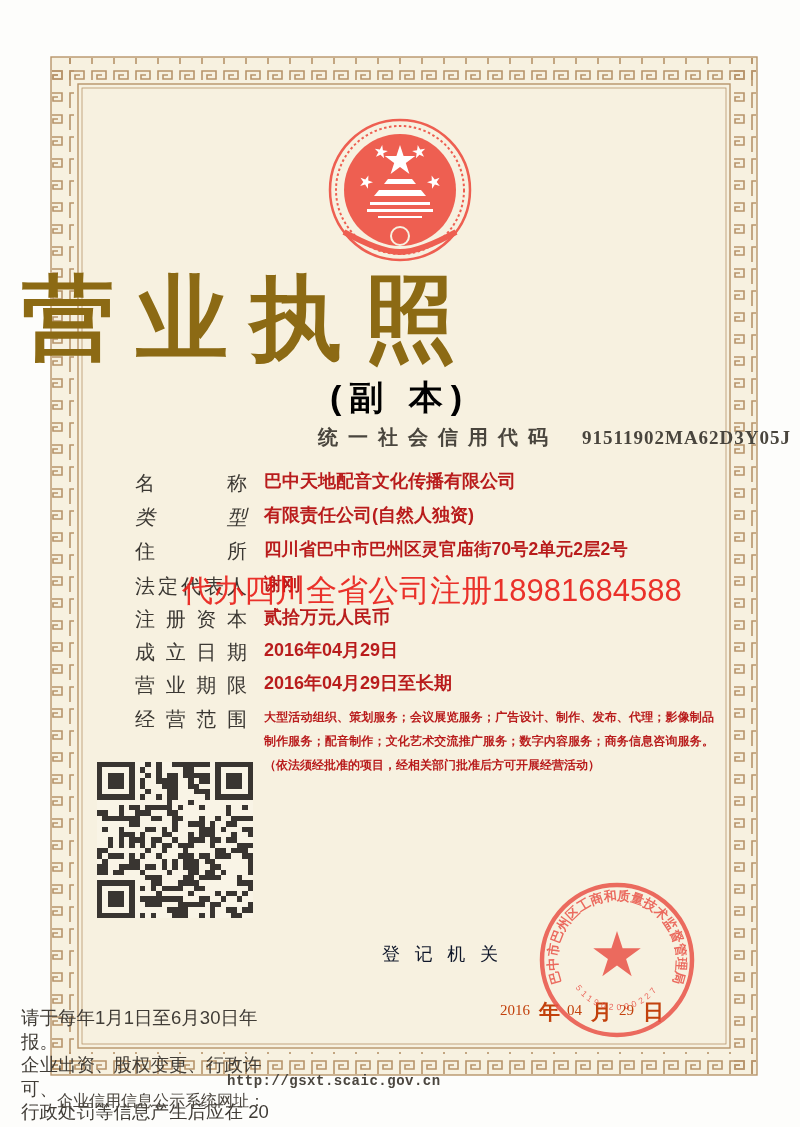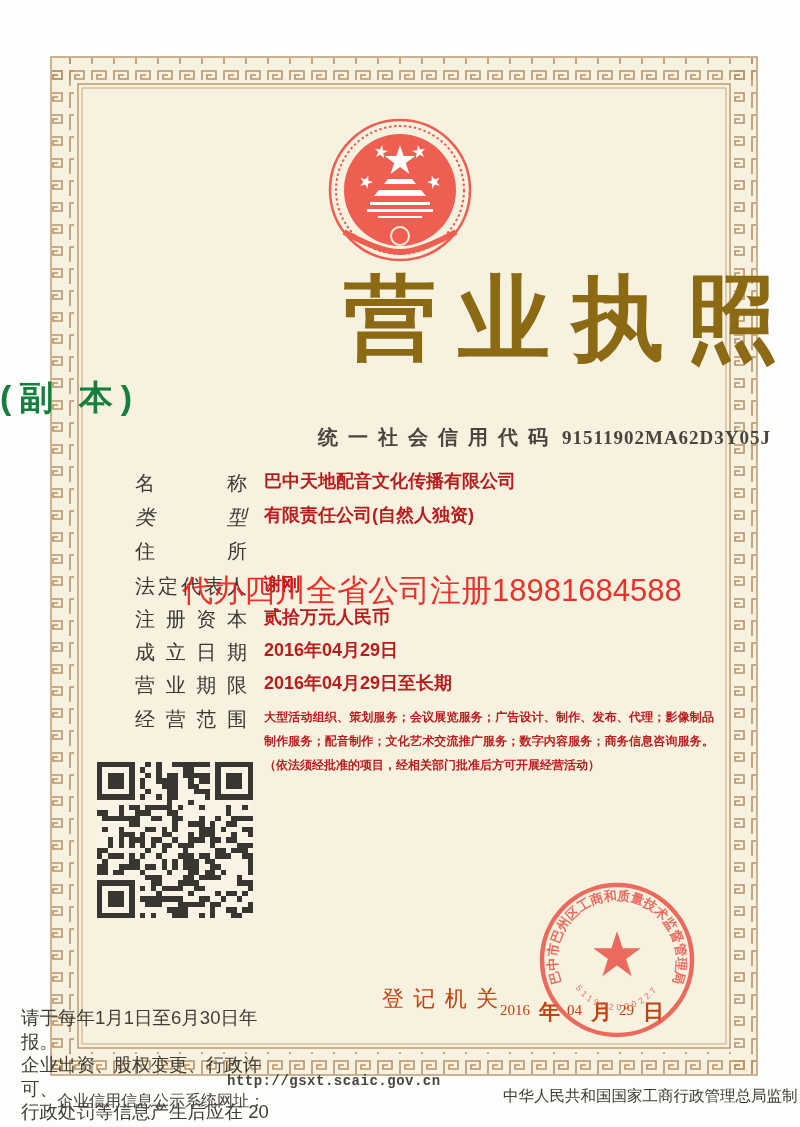--- a/index.html
+++ b/index.html
@@ -1,33 +1,33 @@
 <!DOCTYPE html>
 <html><head>
 <meta charset="utf-8">
 <style>
   html,body{margin:0;padding:0;background:#e9e9e9;}
   .page{position:relative;width:800px;height:1127px;background:#fdfdfb;overflow:hidden;
         font-family:"Liberation Sans","DejaVu Sans",sans-serif;color:#3b3833;}
   .paper{position:absolute;left:51px;top:57px;width:706px;height:1018px;background:#f7f1e0;}
   .abs{position:absolute;}
-  .title{left:0;top:268px;width:100%;text-align:right;font-size:92px;font-weight:bold;
+  .title{left:0;top:268px;width:100%;text-align:left;font-size:92px;font-weight:bold;
          color:#8c6a14;letter-spacing:22px;text-indent:22px;line-height:1.1;}
-  .subtitle{left:0;top:375px;width:100%;text-align:left;font-size:34px;font-weight:bold;
-            color:#15803d;letter-spacing:8px;}
+  .subtitle{left:0;top:375px;width:100%;text-align:center;font-size:34px;font-weight:bold;
+            color:#000000;letter-spacing:8px;}
   .creditline{left:318px;top:424px;font-size:20px;color:#49453d;white-space:nowrap;}
   .creditline .lbl{letter-spacing:10px;font-weight:600;}
   .creditline .code{font-family:"Liberation Serif","DejaVu Serif",serif;font-size:19px;
-                    letter-spacing:1px;margin-left:4px;font-weight:600;}
+                    letter-spacing:1px;margin-left:24px;font-weight:600;}
   .fieldlabel{left:135px;width:112px;font-size:20px;font-weight:500;color:#3b3833;
               text-align:justify;text-align-last:justify;}
   .fieldvalue{left:264px;width:460px;font-size:18px;font-weight:600;color:#b91c1c;}
   .scope{font-size:12px;line-height:24px;width:450px;text-align:justify;}
-  .registrar{left:382px;top:984px;width:116px;font-size:22px;font-weight:500;
-             text-align:justify;text-align-last:justify;color:#c2410c;}
+  .registrar{left:382px;top:942px;width:116px;font-size:18px;font-weight:500;
+             text-align:justify;text-align-last:justify;color:#0f172a;}
   .dateline{left:500px;top:998px;font-size:21px;font-weight:600;color:#c2410c;white-space:nowrap;}
   .dateline .num{font-family:"Liberation Serif","DejaVu Serif",serif;font-size:15px;
                  font-weight:500;position:relative;top:-4px;}
   .dateline .sep{margin:0 7px 0 9px;}
   .watermark{left:182px;top:570px;font-size:31px;font-weight:500;white-space:nowrap;
              color:rgba(232,22,16,0.88);z-index:30;text-align:center;}
   .notice{left:21px;top:1006px;width:270px;font-size:18.5px;line-height:23.5px;
           font-weight:500;color:#403c36;z-index:25;}
   .weblabel{left:57px;top:1091px;font-size:16px;color:#4a453e;z-index:25;}
   .weburl{left:227px;top:1073px;font-size:14px;font-family:"Liberation Mono","DejaVu Sans Mono",monospace;
@@ -87,20 +87,21 @@
     <span class="lbl">统一社会信用代码</span><span class="code">91511902MA62D3Y05J</span>
   </div>
 
   <div class="abs fieldlabel z20" style="top:470px;">名称</div>
   <div class="abs fieldvalue z20" style="top:469px;">巴中天地配音文化传播有限公司</div>
 
   <div class="abs fieldlabel z20" style="top:504px;font-style:italic;">类型</div>
   <div class="abs fieldvalue z20" style="top:503px;">有限责任公司(自然人独资)</div>
 
   <div class="abs fieldlabel z20" style="top:538px;">住所</div>
+  <div class="abs fieldvalue z20" style="top:537px;font-size:17.5px;">四川省巴中市巴州区灵官庙街70号2单元2层2号</div>
 
   <div class="abs fieldlabel z20" style="top:573px;">法定代表人</div>
   <div class="abs fieldvalue z20" style="top:572px;">谢刚</div>
 
   <div class="abs fieldlabel z20" style="top:606px;">注册资本</div>
   <div class="abs fieldvalue z20" style="top:605px;">贰拾万元人民币</div>
 
   <div class="abs fieldlabel z20" style="top:639px;">成立日期</div>
   <div class="abs fieldvalue z20" style="top:638px;">2016年04月29日</div>
 
@@ -140,15 +141,14 @@
 
   <div class="abs notice">
     <div>请于每年1月1日至6月30日年报。</div>
     <div>企业出资、股权变更、行政许可、</div>
     <div>行政处罚等信息产生后应在 20 个工</div>
 
   </div>
 
   <div class="abs weburl">http://gsxt.scaic.gov.cn</div>
   <div class="abs weblabel">企业信用信息公示系统网址：</div>
-  <div class="abs issuer">中华人民共和国国家工商行政管理总局监制</div>
 
 </div>
 
 </body></html>

